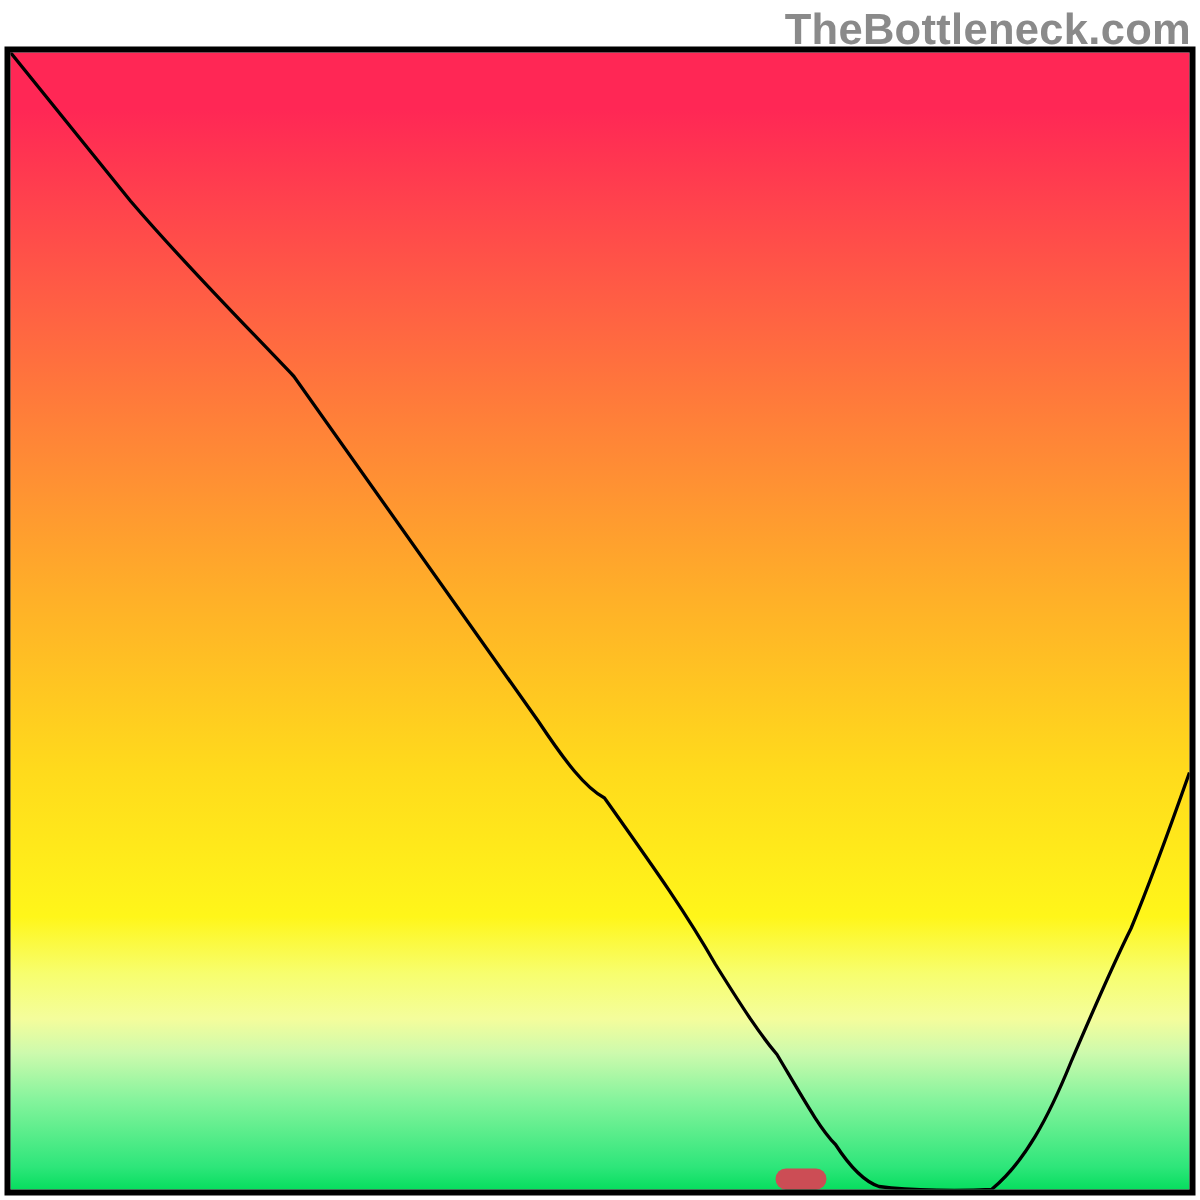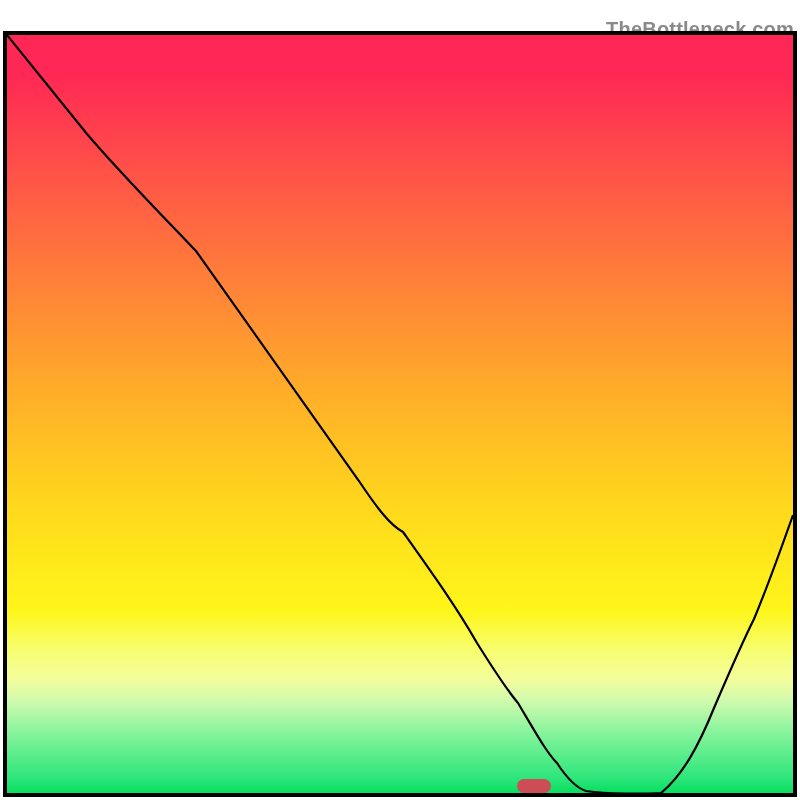--- a/index.html
+++ b/index.html
@@ -56,24 +56,24 @@
   }
   .marker {
     position: absolute;
     width: 34px;
     height: 14px;
     background: #cc4d55;
     border-radius: 7px;
   }
   .watermark {
     position: absolute;
-    top: 18px;
+    top: 4px;
     right: 6px;
     font-family: Arial, Helvetica, sans-serif;
-    font-size: 20px;
+    font-size: 29px;
     font-weight: bold;
     color: #8a8a8a;
     letter-spacing: 0.2px;
   }
 </style>
 </head>
 <body>
 
 <div class="canvas">
 

